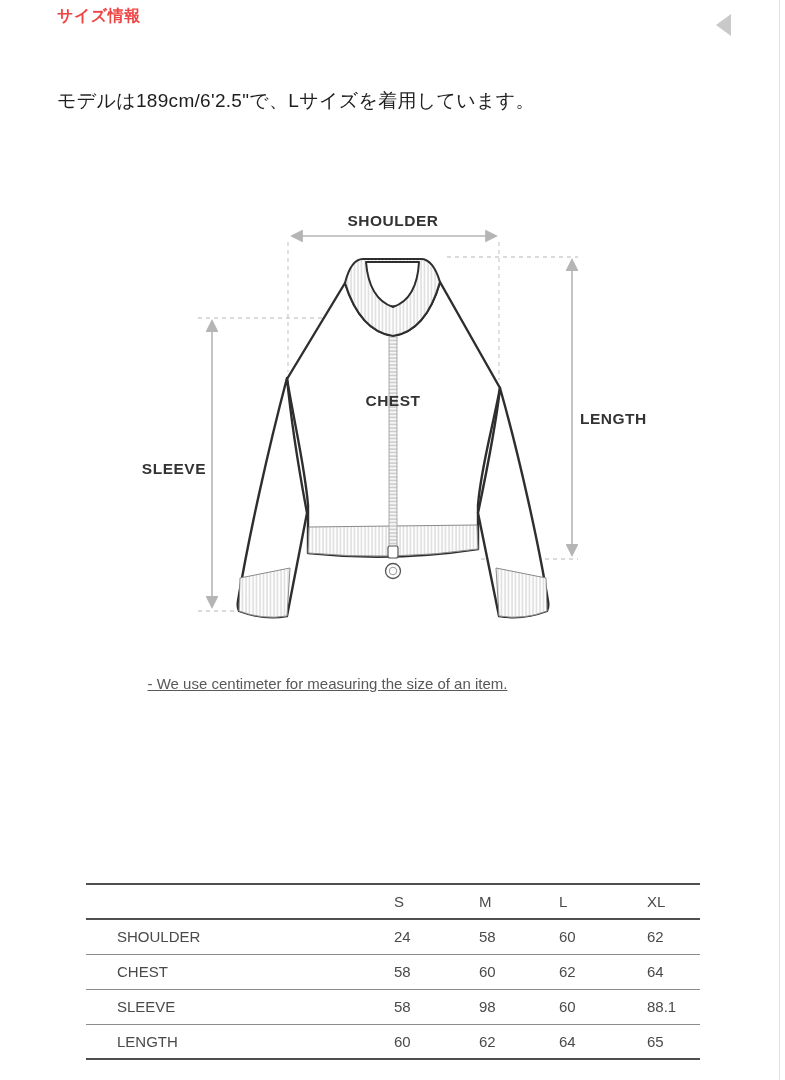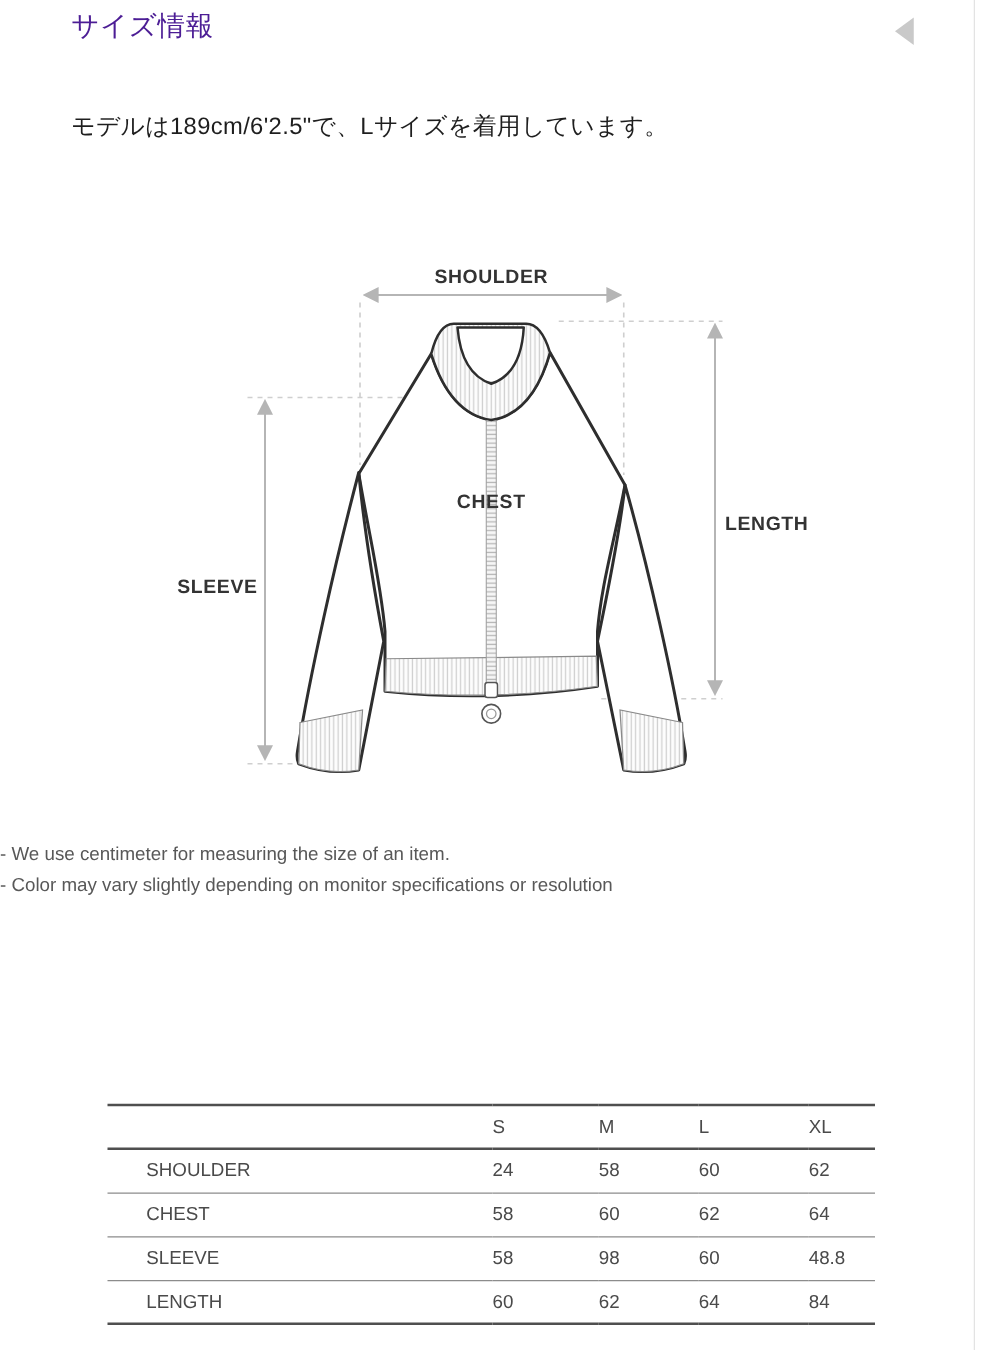--- a/index.html
+++ b/index.html
@@ -8,21 +8,21 @@
     width:785px; height:1080px; position:relative; overflow:hidden;
     font-family:"Liberation Sans","DejaVu Sans",sans-serif;
     color:#2b2b2b;
   }
   .right-divider {
     position:absolute; top:0; left:779px; width:1px; height:1080px;
     background:#e3e3e3;
   }
   .section-title {
     position:absolute; left:57px; top:6px;
-    font-size:22px; font-weight:400; color:#4c1d95; letter-spacing:0.5px;
+    font-size:16px; font-weight:700; color:#ef4444; letter-spacing:0.5px;
   }
   .collapse-arrow {
     position:absolute; left:716px; top:14px;
     width:0; height:0; cursor:pointer;
     border-top:11px solid transparent;
     border-bottom:11px solid transparent;
     border-right:15px solid #c9c9c9;
   }
   .model-text {
     position:absolute; left:57px; top:88px;
@@ -30,21 +30,21 @@
   }
   .diagram {
     position:absolute; left:0; top:190px; width:785px; height:490px;
   }
   .diagram text {
     font-family:"Liberation Sans","DejaVu Sans",sans-serif;
     font-weight:bold; font-size:15.5px; fill:#333333; letter-spacing:0.5px;
   }
   .notes {
     position:absolute; left:0; top:671px; width:655px;
-    font-size:15px; color:#585858; line-height:25px;
+    text-align:center; font-size:15px; color:#585858; line-height:25px;text-decoration:underline;
   }
   .size-table-wrap {
     position:absolute; left:86px; top:883px; width:614px;
   }
   table.size-table {
     width:614px; border-collapse:collapse; table-layout:fixed;
     border-top:2px solid #4f4f4f; border-bottom:2px solid #4f4f4f;
     font-size:15px; color:#4a4a4a;
   }
   table.size-table thead tr { border-bottom:2px solid #4f4f4f; }
@@ -129,21 +129,20 @@
   </g>
 
   <text x="393" y="226" text-anchor="middle">SHOULDER</text>
   <text x="393" y="406" text-anchor="middle">CHEST</text>
   <text x="580" y="424" text-anchor="start">LENGTH</text>
   <text x="206" y="474" text-anchor="end">SLEEVE</text>
 </svg>
 
 <div class="notes">
   <div>- We use centimeter for measuring the size of an item.</div>
-  <div>- Color may vary slightly depending on monitor specifications or resolution</div>
 </div>
 
 <div class="size-table-wrap">
   <table class="size-table">
     <colgroup>
       <col style="width:308px">
         <col style="width:85px">
         <col style="width:80px">
       <col style="width:88px">
         <col style="width:53px">
@@ -170,24 +169,24 @@
         <td>58</td>
         <td>60</td>
         <td>62</td>
         <td>64</td>
       </tr>
       <tr>
         <td class="c-label">SLEEVE</td>
         <td>58</td>
         <td>98</td>
         <td>60</td>
-        <td>48.8</td>
+        <td>88.1</td>
       </tr>
       <tr>
         <td class="c-label">LENGTH</td>
         <td>60</td>
         <td>62</td>
         <td>64</td>
-        <td>84</td>
+        <td>65</td>
       </tr>
     </tbody>
   </table>
 </div>
 
 </body></html>

